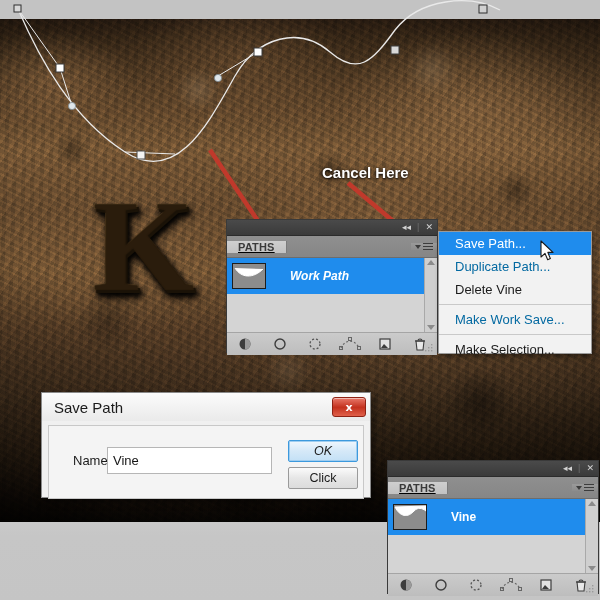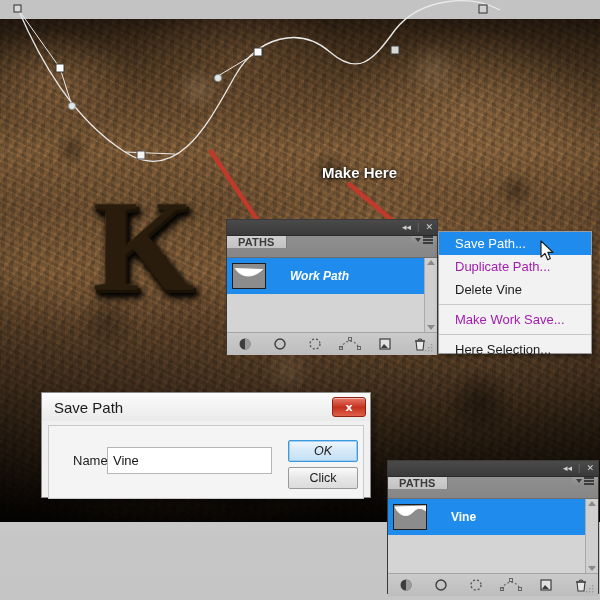--- a/index.html
+++ b/index.html
@@ -97,23 +97,23 @@
   .ps-titlebar{
     height:15px;
     background:linear-gradient(#4a4a4a,#3a3a3a);
     border-bottom:1px solid #2b2b2b;
     display:flex;align-items:center;justify-content:flex-end;
     padding-right:4px;gap:6px;
   }
   .tb-icon{color:#d2d2d2;font-size:9px;line-height:1;font-family:"DejaVu Sans",sans-serif;}
   .tb-sep{color:#6e6e6e;font-size:9px;line-height:1;}
   .ps-tabrow{
-    height:21px;display:flex;align-items:flex-start;
+    height:21px;display:flex;align-items:center;
     background:linear-gradient(#8f8f8f,#868686);
-    border-bottom:1px solid #6d6d6d;position:relative;
+    border-bottom:1px solid #6d6d6d;position:relative;text-decoration:underline;
   }
   .ps-tab{
     background:linear-gradient(#cfcfcf,#c2c2c2);
     padding:0 11px;display:flex;align-items:center;
     font-size:11px;font-weight:bold;color:#3a3a3a;
     border-right:1px solid #7b7b7b;
     letter-spacing:.2px;
   }
   .ps-tabfill{flex:1;background:linear-gradient(#9a9a9a,#8c8c8c);}
   .ps-menu-btn{
@@ -162,21 +162,21 @@
     position:absolute;box-sizing:border-box;
     background:#f2f2f2;border:1px solid #9a9a9a;
     box-shadow:2px 2px 5px rgba(0,0,0,.45);
   }
   .fly-item{
     height:23px;display:flex;align-items:center;
     padding-left:16px;font-size:13px;color:#1b1b1b;
     font-family:"Liberation Sans", sans-serif;
   }
   .fly-item.hl{background:#1f8ced;color:#ffffff;}
-  .fly-item.dis{color:#a21caf;}
+  .fly-item.dis{color:#0369a1;}
   .fly-sep{height:1px;background:#c9c9c9;margin:3px 0;}
   .cursor-arrow{position:absolute;pointer-events:none;}
 
   
   .dlg{
     position:absolute;box-sizing:border-box;
     background:#f0f0f0;border:1px solid #8a8a8a;
     box-shadow:2px 3px 7px rgba(0,0,0,.5);
   }
   .dlg-title{
@@ -266,21 +266,21 @@
   <svg class="path-layer" width="600" height="600" viewBox="0 0 600 600">
     <defs>
       <marker id="ah" markerWidth="6" markerHeight="6" refX="2.4" refY="3" orient="auto">
         <polygon points="0,0 6,3 0,6" fill="#c0392b"></polygon>
       </marker>
     </defs>
     <line x1="210" y1="150" x2="283" y2="258" stroke="#c0392b" stroke-width="4.5" marker-end="url(#ah)"></line>
     <line x1="348" y1="183" x2="419" y2="243" stroke="#c0392b" stroke-width="4.5" marker-end="url(#ah)"></line>
   </svg>
 
-  <div class="click-here">Make Here</div>
+  <div class="click-here">Cancel Here</div>
 
   <div class="ps-panel" style="left:226px;top:219px;width:212px;height:134px;background:#d4d4d4;border:1px solid #3a3a3a;">
 
     <div class="ps-titlebar">
       <span class="tb-icon">◂◂</span>
       <span class="tb-sep">|</span>
       <span class="tb-icon">✕</span>
     </div>
 
     <div class="ps-tabrow">
@@ -364,21 +364,21 @@
     </div>
   </div>
 
   <div class="flyout" style="left:438px;top:231px;width:154px;height:123px;">
     <div class="fly-item hl">Save Path...</div>
     <div class="fly-item dis">Duplicate Path...</div>
     <div class="fly-item">Delete Vine</div>
     <div class="fly-sep"></div>
     <div class="fly-item dis">Make Work Save...</div>
     <div class="fly-sep"></div>
-    <div class="fly-item">Here Selection...</div>
+    <div class="fly-item">Make Selection...</div>
   </div>
 
   <svg class="cursor-arrow" style="left:540px;top:240px;" width="16" height="24" viewBox="0 0 16 24">
     <path d="M1 1 L1 17 L5 13.4 L7.7 19.8 L10.4 18.6 L7.8 12.4 L13 12.4 Z" fill="#ffffff" stroke="#1a1a1a" stroke-width="1.1" stroke-linejoin="round"></path>
   </svg>
 
   <div class="dlg" style="left:41px;top:392px;width:330px;height:106px;">
     <div class="dlg-title">
       <span>Save Path</span>
       <div class="dlg-close">x</div>

